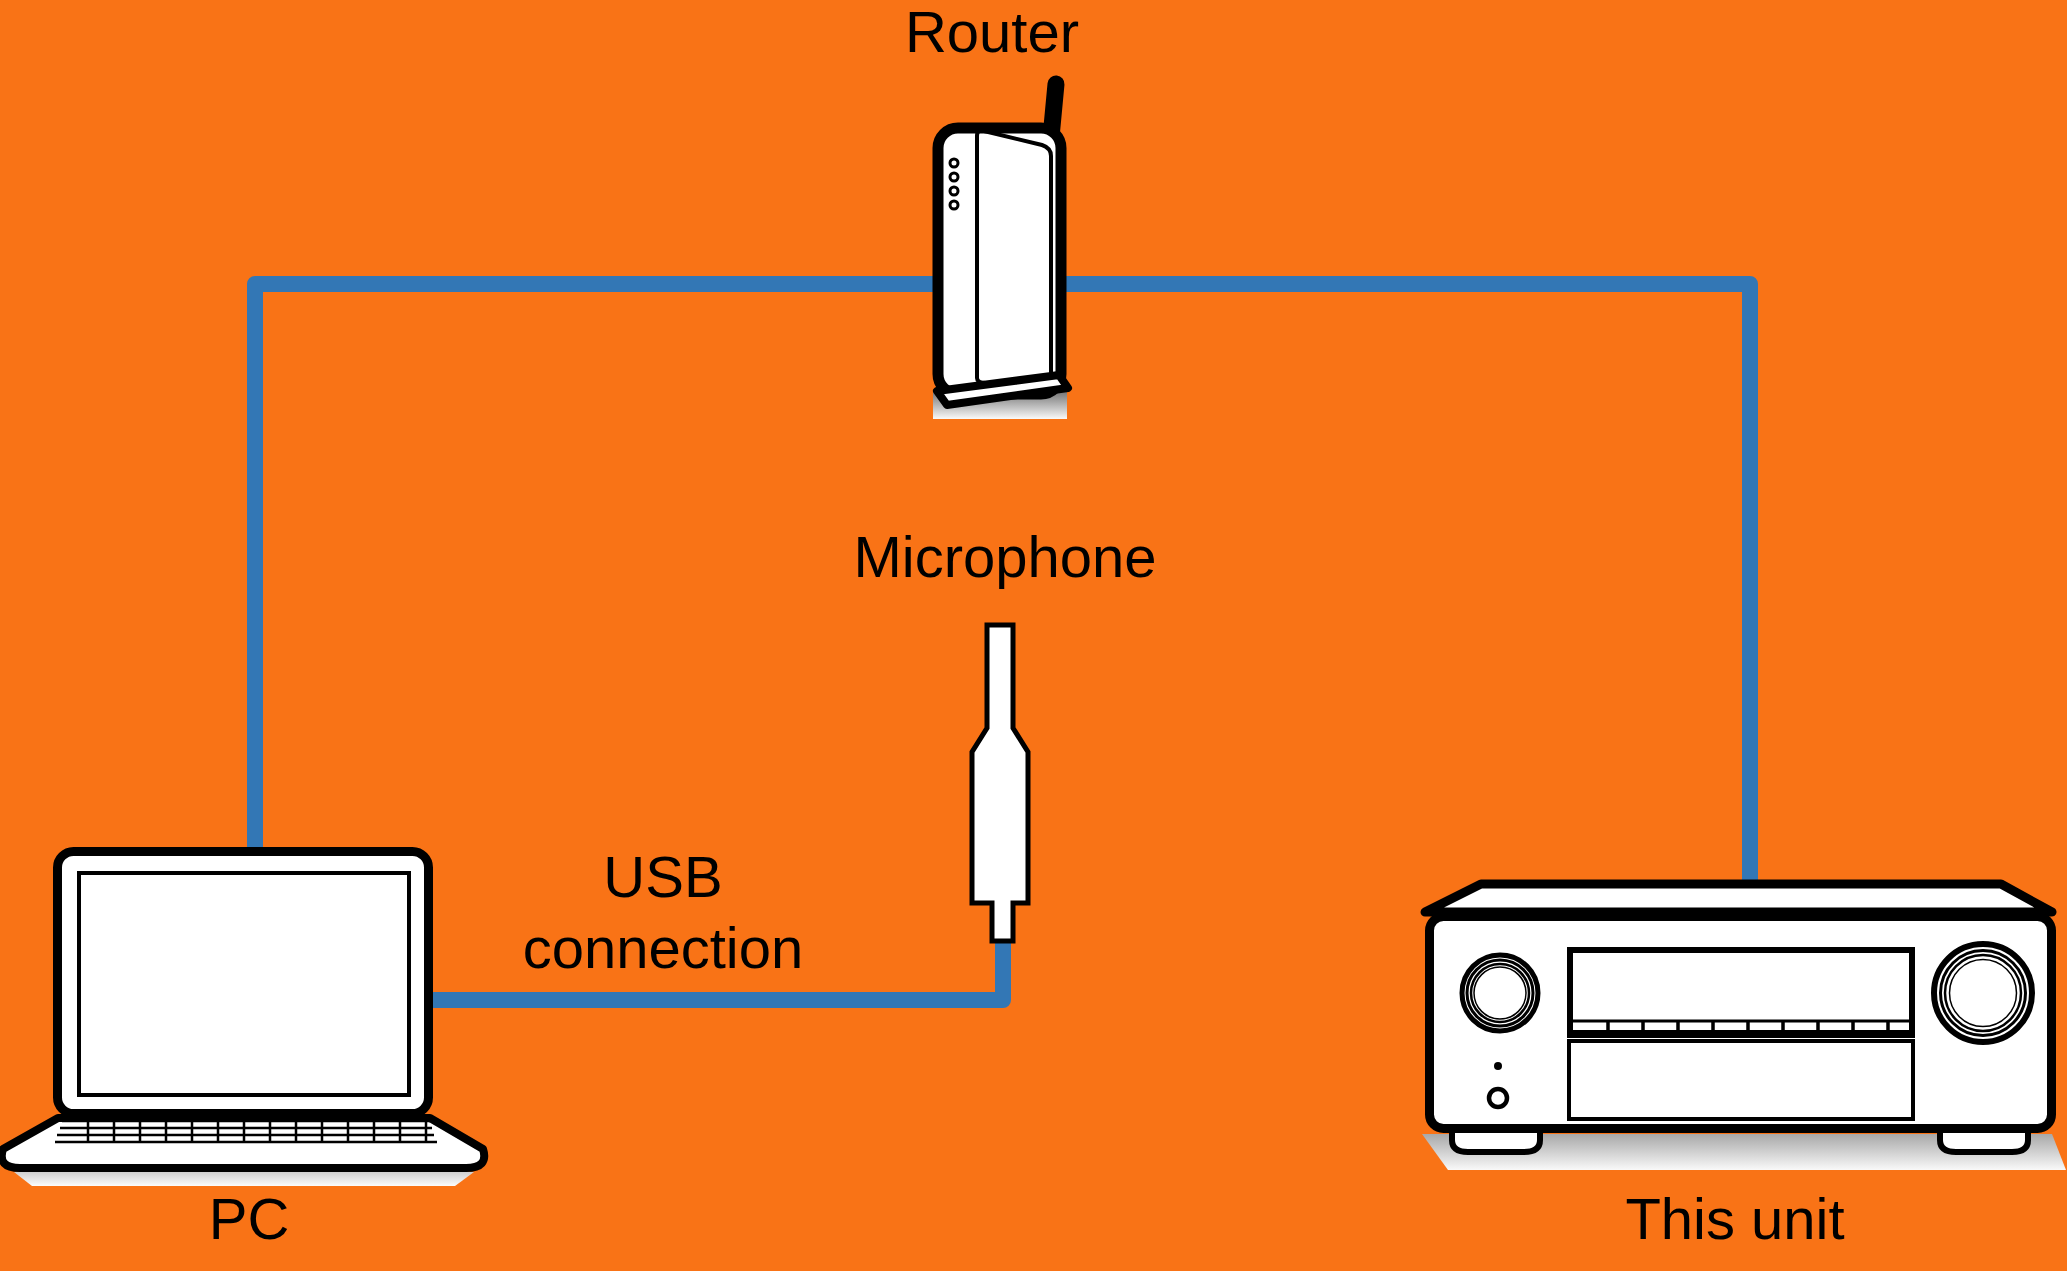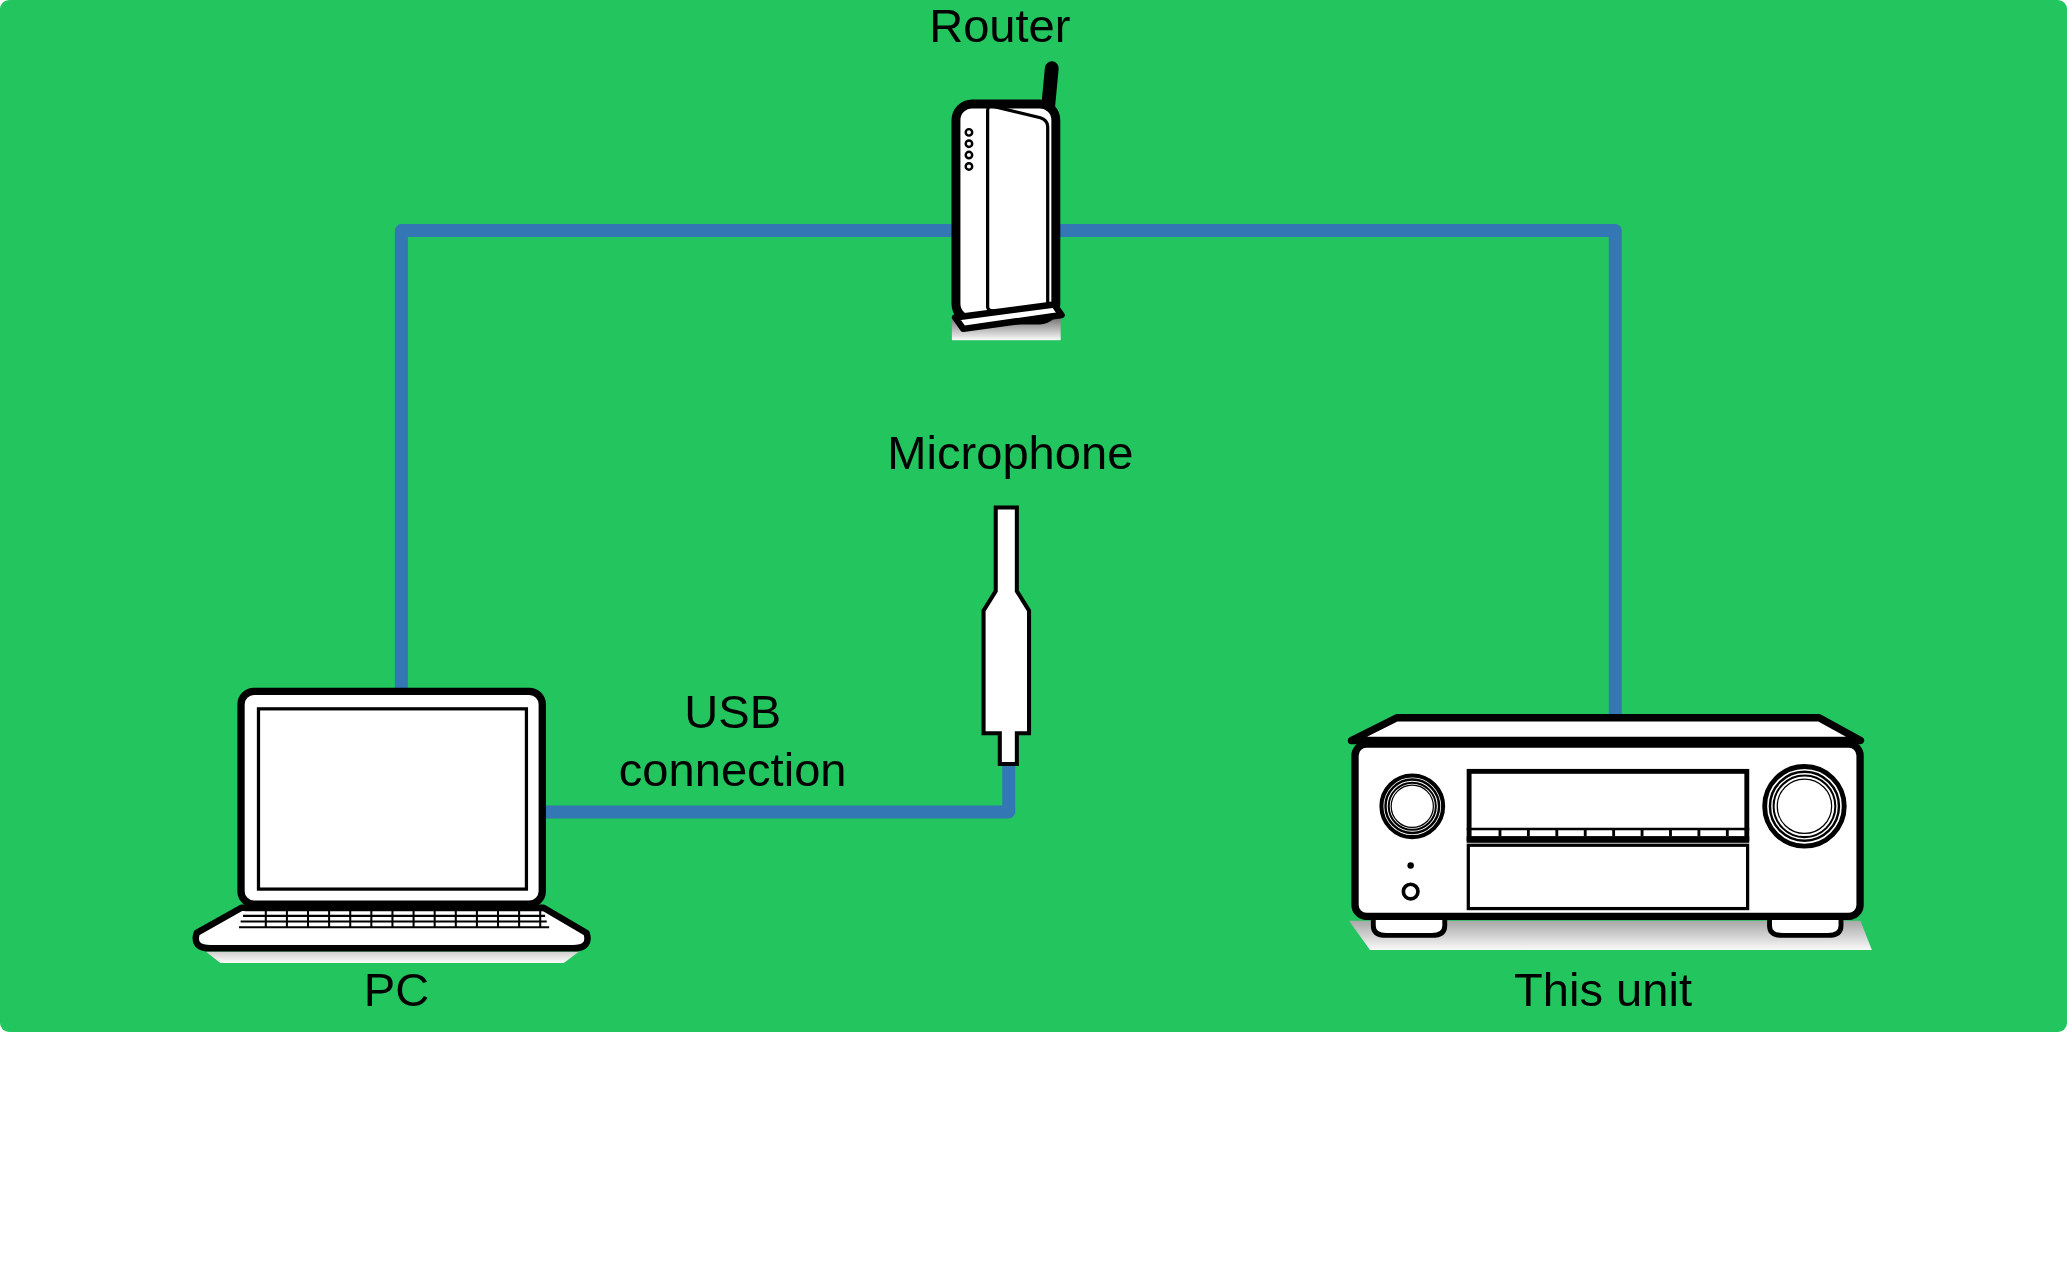--- a/index.html
+++ b/index.html
@@ -1,16 +1,16 @@
 <!DOCTYPE html>
 <html><head>
 <meta charset="utf-8">
 <style>
   html,body{margin:0;padding:0;background:#fff;}
-  .canvas{position:relative;width:2067px;height:1032px;background:#22c55e;overflow:hidden;border-radius:9px;}
+  .canvas{position:relative;width:2067px;height:1271px;background:#f97316;overflow:hidden;}
   .canvas svg{display:block;width:100%;height:100%;}
   .label{font-family:"Liberation Sans",sans-serif;font-size:58px;fill:#000;text-anchor:middle;}
   .cable{stroke:#3377b5;stroke-width:16;fill:none;stroke-linejoin:round;stroke-linecap:butt;}
   .ink{stroke:#000000;fill:#ffffff;}
   .line{stroke:#000000;fill:none;}
 </style>
 </head>
 <body>
 
 <div class="canvas">

